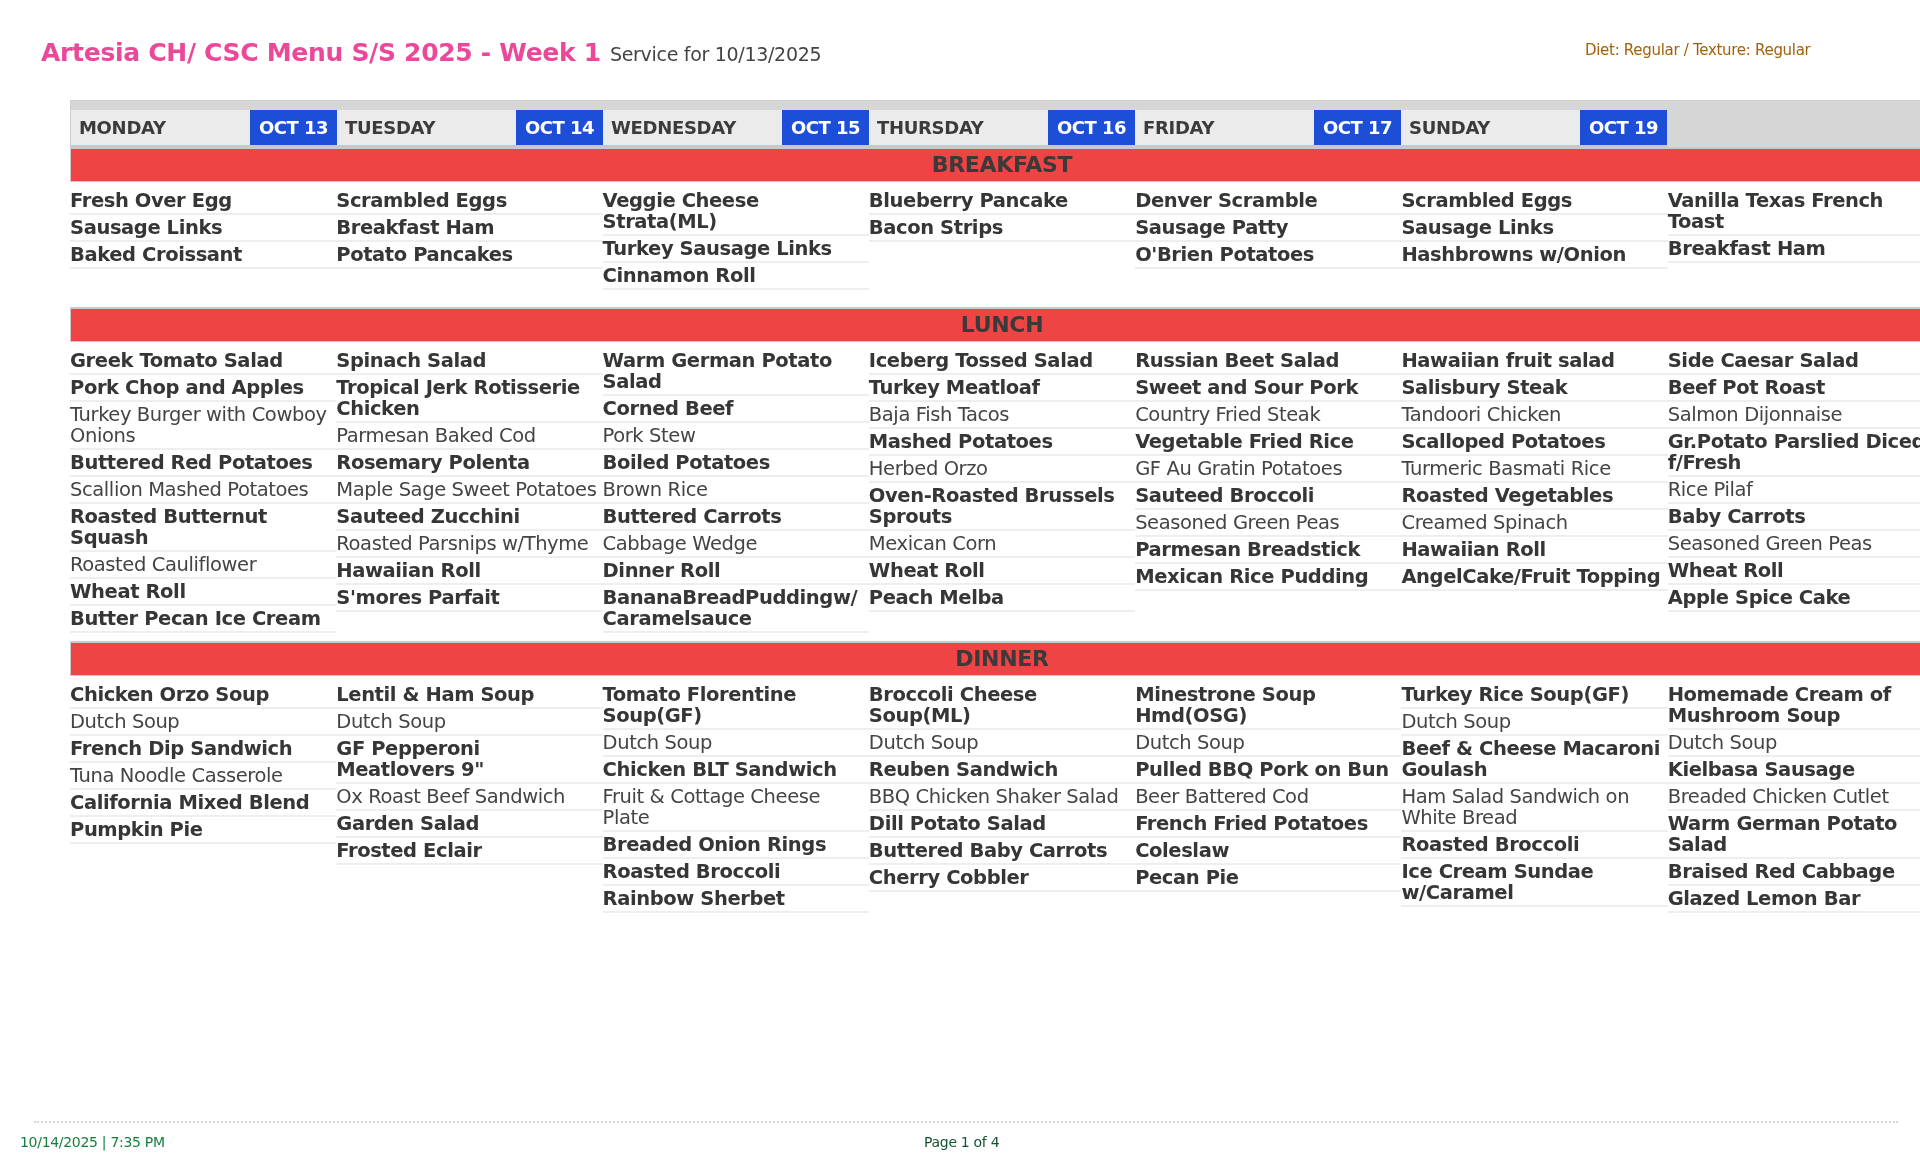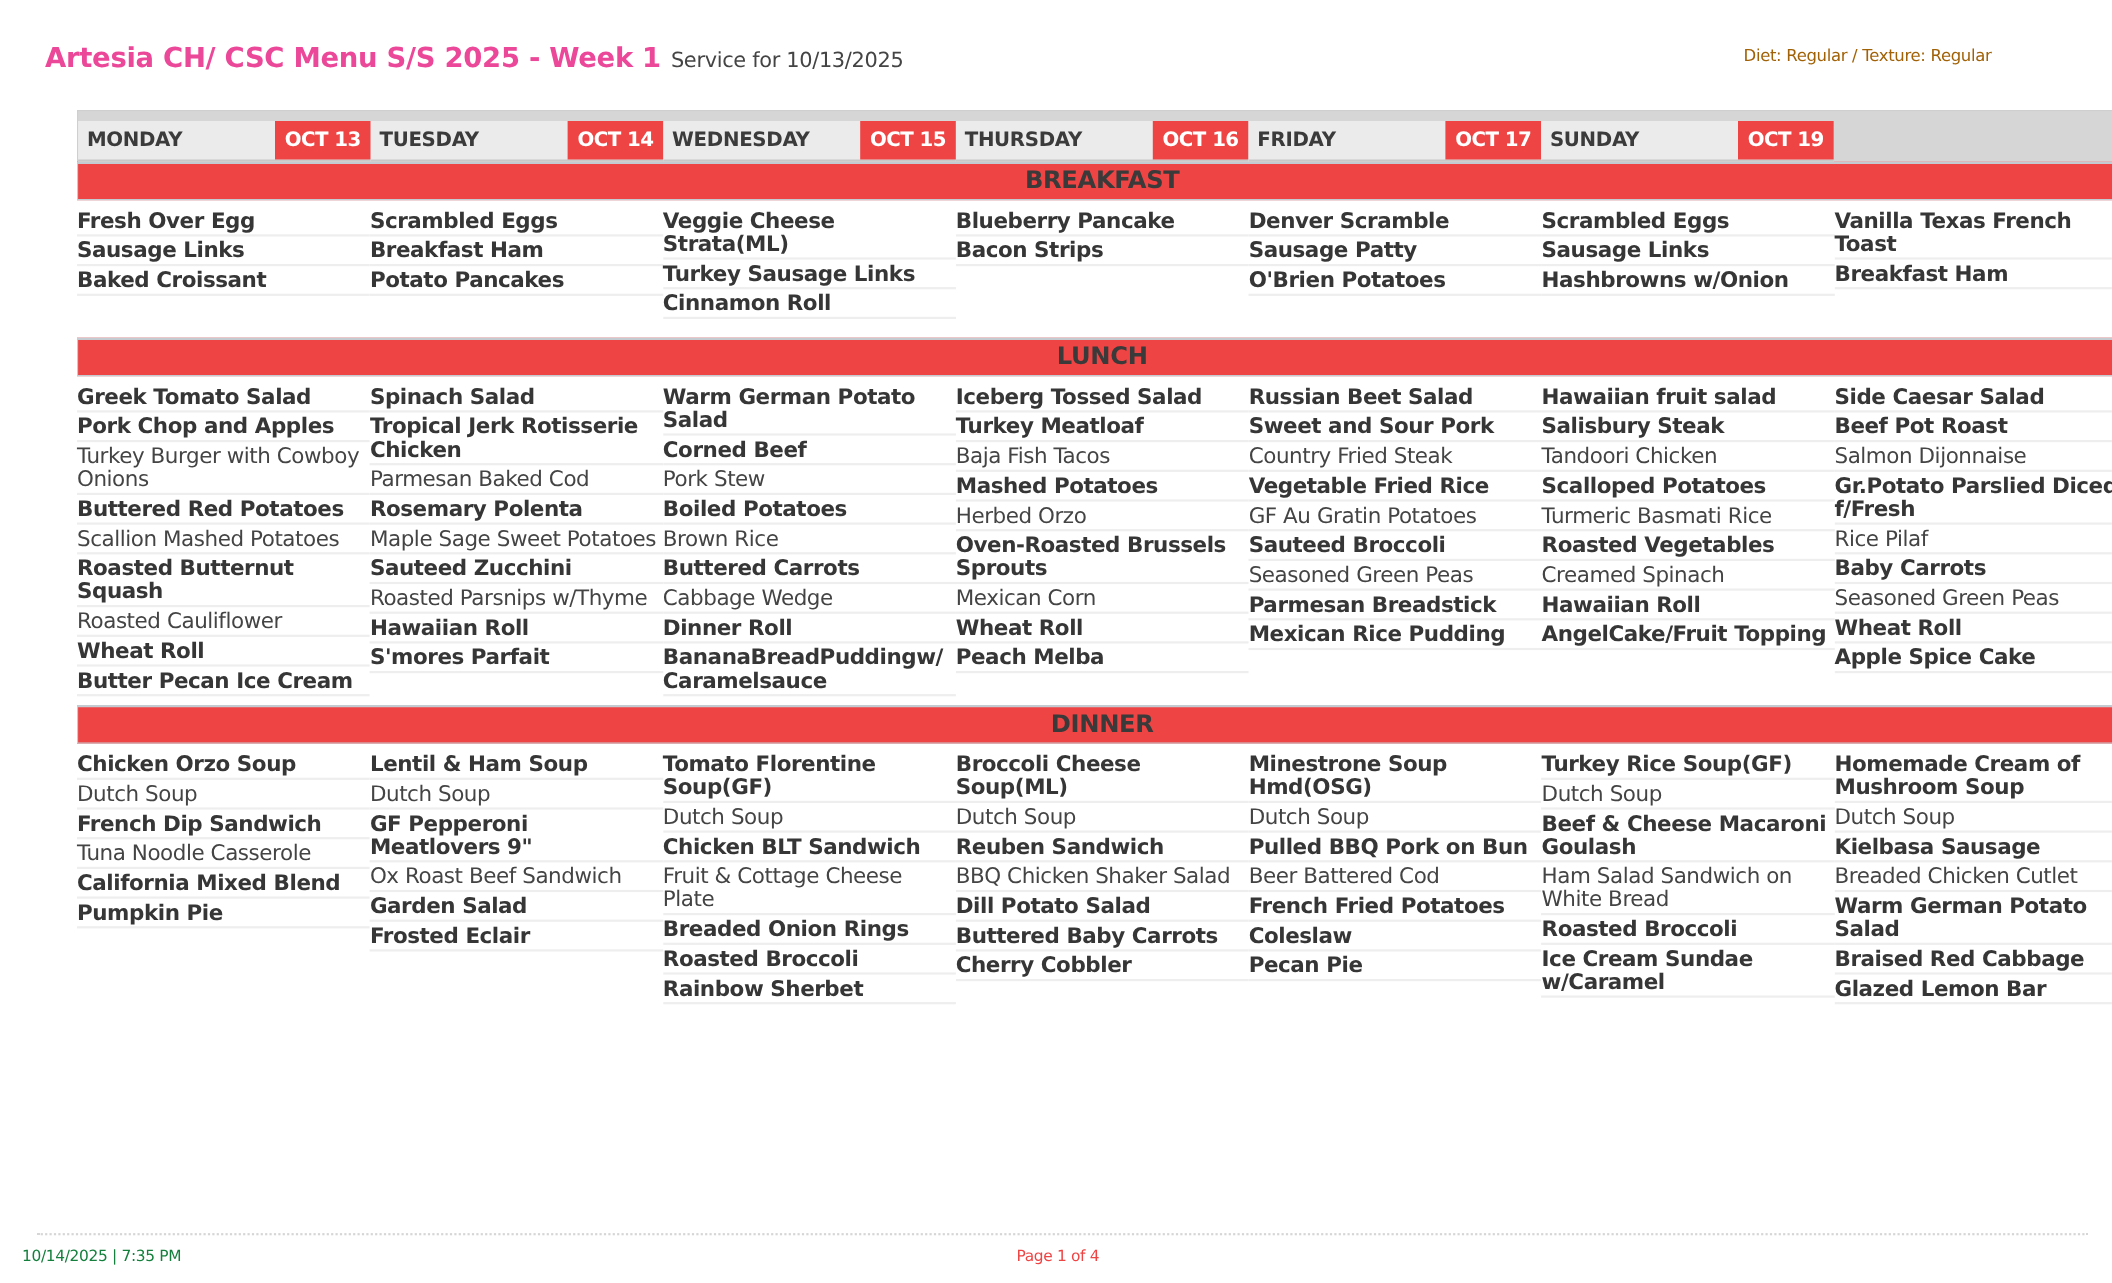--- a/index.html
+++ b/index.html
@@ -16,42 +16,42 @@
   .day-bar {
     background: #d6d6d6; padding-top: 9px; border: 1px solid #cfcfcf; border-bottom: none;
     display: grid; grid-template-columns: repeat(7, 1fr);
   }
   .day-cell {
     display: flex; justify-content: space-between; align-items: stretch;
     background: #ebebeb; height: 35px; border-bottom: 2px solid #c8c8c8;
   }
   .day-name { font-size: 18px; font-weight: bold; color: #3b3b3b; padding-left: 8px; line-height: 35px; letter-spacing: -0.3px; }
   .day-date {
-    background: #ef4444; color: #ffffff; font-size: 18px; font-weight: bold;
+    background: #1d4ed8; color: #ffffff; font-size: 18px; font-weight: bold;
     padding: 0 9px; line-height: 35px; letter-spacing: -0.5px;
   }
   .meal-band {
     background: #ef4444; border: 1px solid #c4ccd2; border-top: 2px solid #c4ccd2;
     height: 32px; text-align: center; font-size: 22px; font-weight: bold; color: #3a3a3a; line-height: 32px;
     letter-spacing: -0.3px;
   }
   .meal-cols { display: grid; grid-template-columns: repeat(7, 1fr); padding: 6px 0 4px 0; }
   .col { padding-right: 0; }
   .item {
     font-size: 19.5px; line-height: 21px; color: #333; padding: 2px 0 2px 0;
     border-bottom: 2px solid #eeeeee; letter-spacing: -0.4px; white-space: normal; overflow: visible;
   }
   .item.b { font-weight: bold; color: #363636; }
   .item.r { font-weight: normal; color: #444; }
   .section-gap-breakfast { height: 13px; }
   .section-gap-lunch { height: 4px; }
 
   .footer-line { position: absolute; left: 34px; top: 1121px; width: 1864px; border-top: 2px dotted #d6d6d6; }
   .footer-left { position: absolute; left: 20px; top: 1134px; font-size: 14px; color: #15803d; letter-spacing: -0.3px; }
-  .footer-center { position: absolute; left: 924px; top: 1134px; font-size: 14px; color: #ef4444; letter-spacing: -0.3px; }
+  .footer-center { position: absolute; left: 924px; top: 1134px; font-size: 14px; color: #14532d; letter-spacing: -0.3px; }
 </style>
 </head>
 <body>
 
 <div class="header">
   <span class="title-main">Artesia CH/ CSC Menu S/S 2025 - Week 1</span>
   <span class="title-sub">Service for 10/13/2025</span>
 </div>
 <div class="diet">Diet: Regular / Texture: Regular</div>
 

